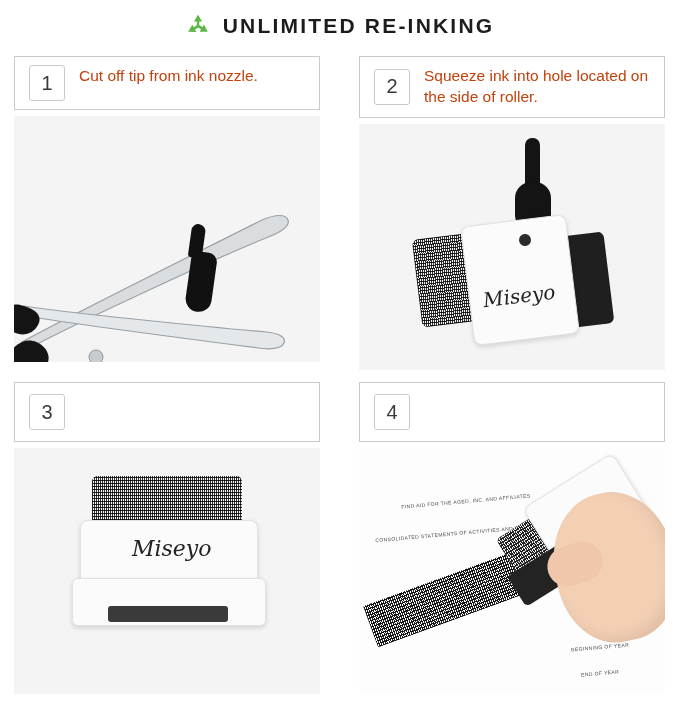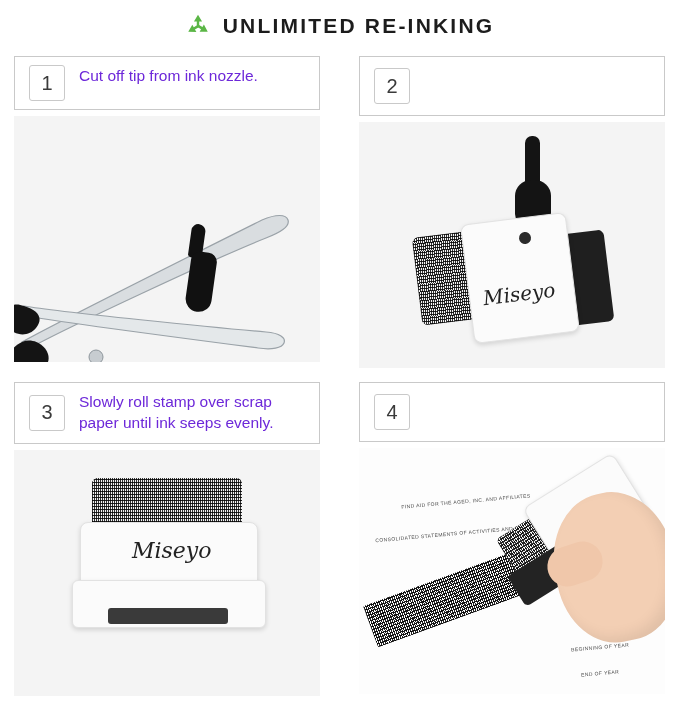--- a/index.html
+++ b/index.html
@@ -77,21 +77,21 @@
     display: flex;
     align-items: center;
     justify-content: center;
     font-size: 20px;
     color: #3a3a3a;
     background: #fff;
   }
   .caption-text {
     font-size: 15.5px;
     line-height: 1.35;
-    color: #6d28d9;
+    color: #c2410c;
   }
 
   
   .photo {
     position: relative;
     width: 306px;
     height: 246px;
     background: #f2f2f2;
     overflow: hidden;
     margin-top: 6px;
@@ -197,20 +197,21 @@
       </div>
 
       <div class="nozzle-cap" style="left:176px; top:108px; width:14px; height:34px; border-radius:7px 7px 3px 3px; transform:rotate(8deg);"></div>
       <div class="nozzle-cap" style="left:174px; top:136px; width:26px; height:60px; border-radius:10px 10px 14px 14px; transform:rotate(8deg);"></div>
     </div>
   </div>
 
   <div class="cell c2">
     <div class="caption-box tall">
       <div class="step-num">2</div>
+      <div class="caption-text">Squeeze ink into hole located on the side of roller.</div>
     </div>
     <div class="photo plain-bg">
 
       <div style="position:absolute;left:166px;top:14px;width:15px;height:52px;background:#141414;border-radius:7px;"></div>
       <div style="position:absolute;left:156px;top:58px;width:36px;height:44px;background:#141414;border-radius:16px 16px 10px 10px;"></div>
       <div style="position:absolute;left:166px;top:96px;width:16px;height:26px;background:#141414;border-radius:4px;"></div>
 
       <div class="stamp" style="left:52px;top:82px;width:220px;height:150px;">
 
         <div class="roller" style="left:6px;top:30px;width:62px;height:88px;transform:rotate(-7deg);border-radius:6px;">
@@ -223,21 +224,20 @@
 
         <div style="position:absolute;left:108px;top:28px;width:12px;height:12px;border-radius:50%;background:#2b2b2b;transform:rotate(-7deg);"></div>
         <div class="brand" style="left:72px;top:78px;font-size:20px;transform:rotate(-7deg);">Miseyo</div>
       </div>
     </div>
   </div>
 
   <div class="cell c3">
     <div class="caption-box tall">
       <div class="step-num">3</div>
-      <div class="caption-text">Slowly roll stamp over scrap paper until ink seeps evenly.</div>
     </div>
     <div class="photo plain-bg">
       <div class="stamp" style="left:56px;top:22px;width:196px;height:180px;">
 
         <div class="roller" style="left:22px;top:6px;width:150px;height:56px;border-radius:6px 6px 2px 2px;">
           <div class="roller-pattern"></div>
         </div>
 
         <div class="stamp-body" style="left:10px;top:50px;width:176px;height:66px;border-radius:8px;"></div>
         <div class="brand" style="left:62px;top:66px;font-size:22px;">Miseyo</div>

